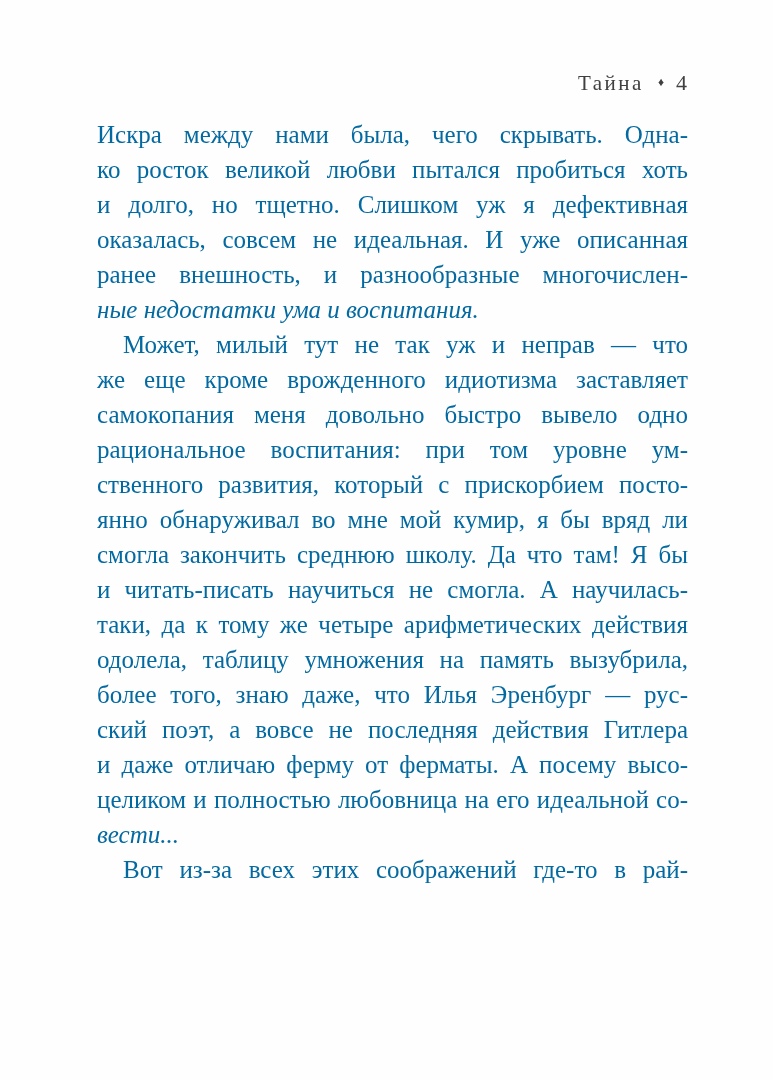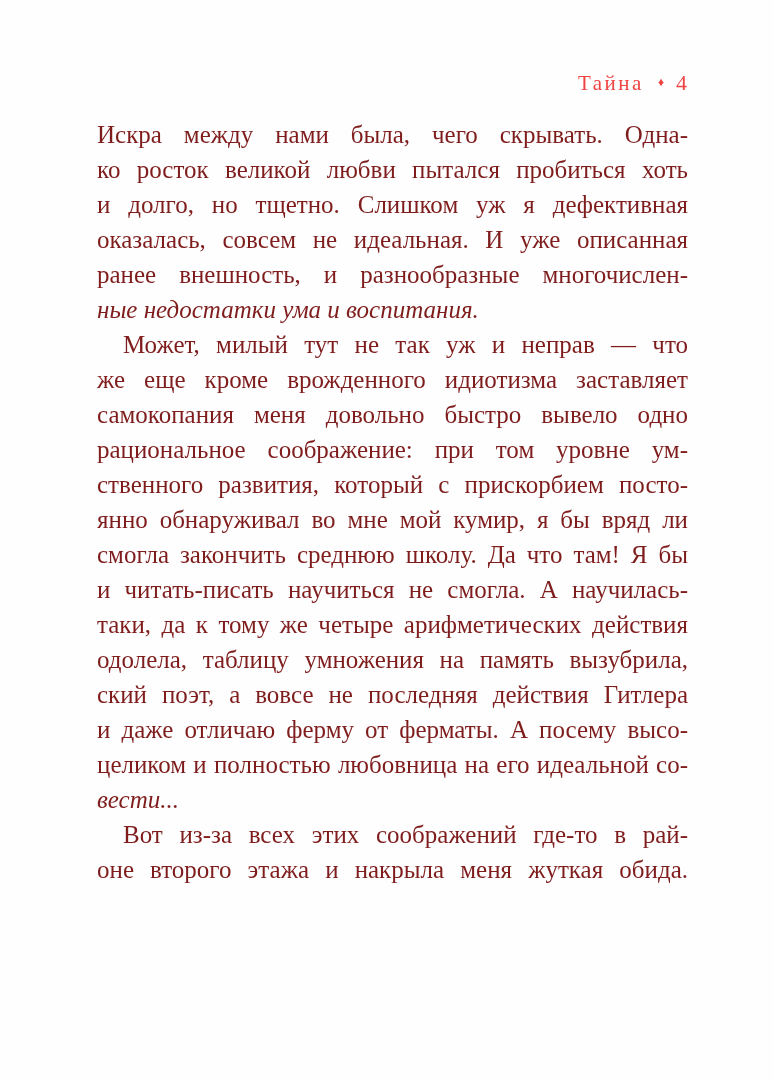--- a/index.html
+++ b/index.html
@@ -14,21 +14,21 @@
     width: 773px; height: 1080px;
     background: #fefefe;
     color: #1f1f1f;
   }
   
   .running-header {
     position: absolute;
     top: 70px;
     right: 85px;
     font-size: 21px;
-    color: #ef4444;
+    color: #404040;
     white-space: nowrap;
     display: flex;
     align-items: center;
   }
   .running-header .title {
     letter-spacing: 2.5px;
   }
   .running-header .sep {
     font-size: 12px;
     margin: 0 12px 0 14px;
@@ -43,21 +43,21 @@
   .text-block {
     position: absolute;
     left: 97px;
     top: 117px;
     width: 591px;
   }
   .line {
     height: 35px;
     line-height: 35px;
     font-size: 25px;
-    color: #7f1d1d;
+    color: #0369a1;
     text-align: justify;
     text-align-last: justify;
     white-space: nowrap;
     overflow: visible;
   }
   .line.indent {
     text-indent: 26px;
   }
   .line.noJustify {
     text-align: right;
@@ -79,28 +79,28 @@
   <div class="text-block">
       <div class="line">Искра между нами была, чего скрывать. Одна-</div>
       <div class="line">ко росток великой любви пытался пробиться хоть</div>
       <div class="line">и долго, но тщетно. Слишком уж я дефективная</div>
       <div class="line">оказалась, совсем не идеальная. И уже описанная</div>
       <div class="line">ранее внешность, и разнообразные многочислен-</div>
       <div class="line noJustify">ные недостатки ума и воспитания.</div>
       <div class="line indent">Может, милый тут не так уж и неправ — что</div>
       <div class="line">же еще кроме врожденного идиотизма заставляет</div>
       <div class="line">самокопания меня довольно быстро вывело одно</div>
-      <div class="line">рациональное соображение: при том уровне ум-</div>
+      <div class="line">рациональное воспитания: при том уровне ум-</div>
       <div class="line">ственного развития, который с прискорбием посто-</div>
       <div class="line">янно обнаруживал во мне мой кумир, я бы вряд ли</div>
       <div class="line">смогла закончить среднюю школу. Да что там! Я бы</div>
       <div class="line">и читать-писать научиться не смогла. А научилась-</div>
       <div class="line">таки, да к тому же четыре арифметических действия</div>
       <div class="line">одолела, таблицу умножения на память вызубрила,</div>
+      <div class="line">более того, знаю даже, что Илья Эренбург — рус-</div>
       <div class="line">ский поэт, а вовсе не последняя действия Гитлера</div>
       <div class="line">и даже отличаю ферму от ферматы. А посему высо-</div>
       <div class="line">целиком и полностью любовница на его идеальной со-</div>
       <div class="line noJustify">вести...</div>
       <div class="line indent">Вот из-за всех этих соображений где-то в рай-</div>
-      <div class="line">оне второго этажа и накрыла меня жуткая обида.</div>
     </div>
 
 </div>
 
 </body></html>

